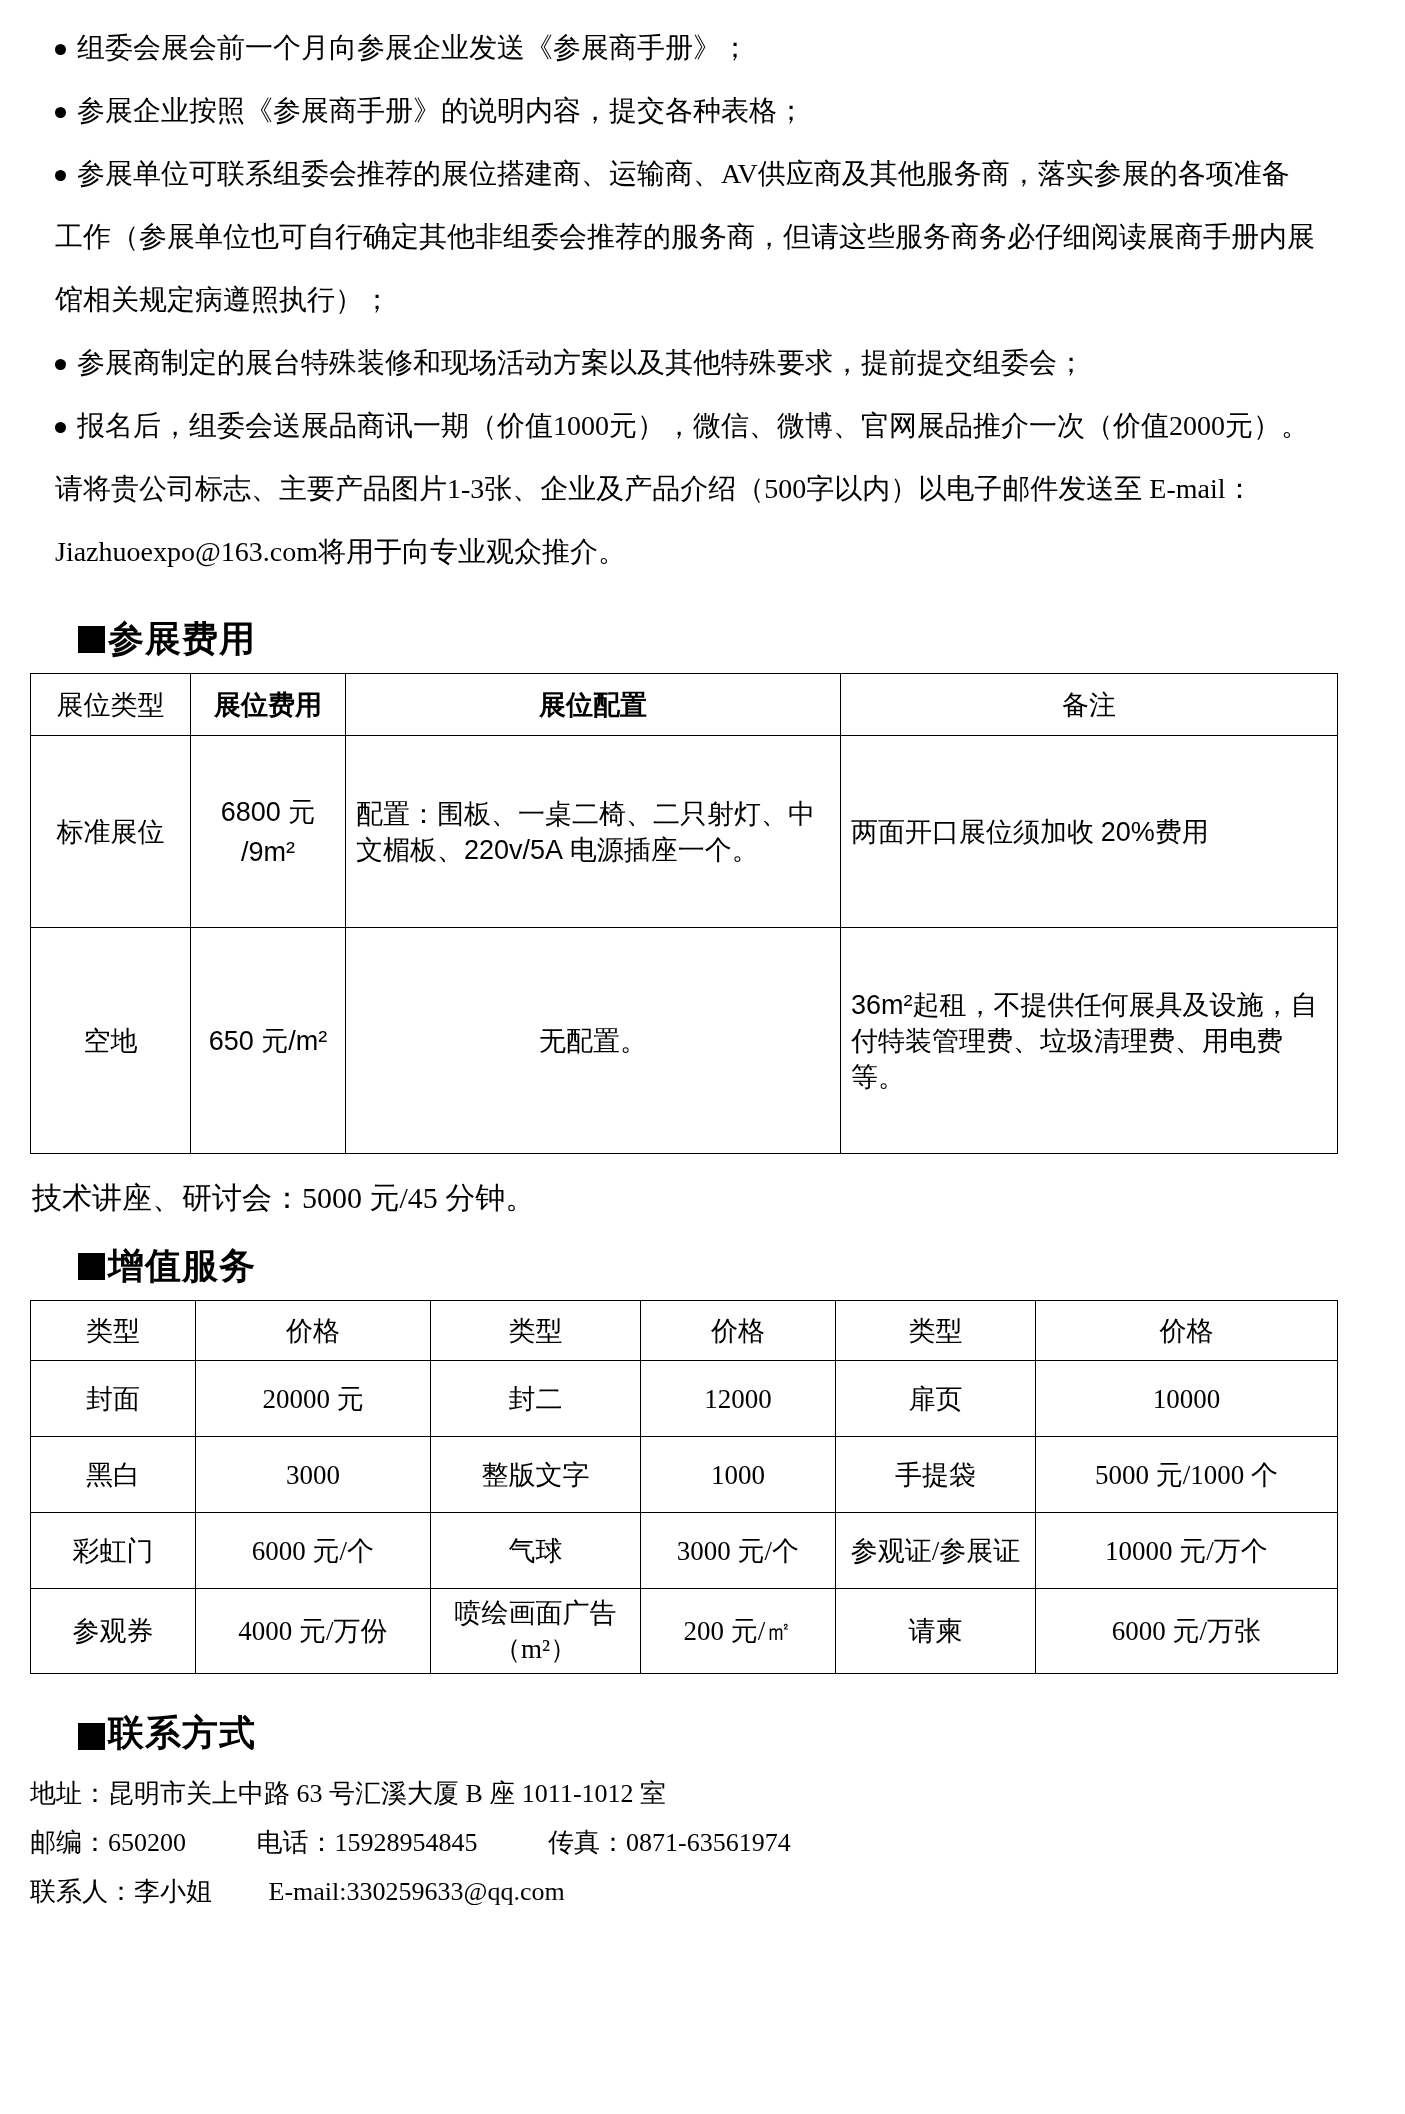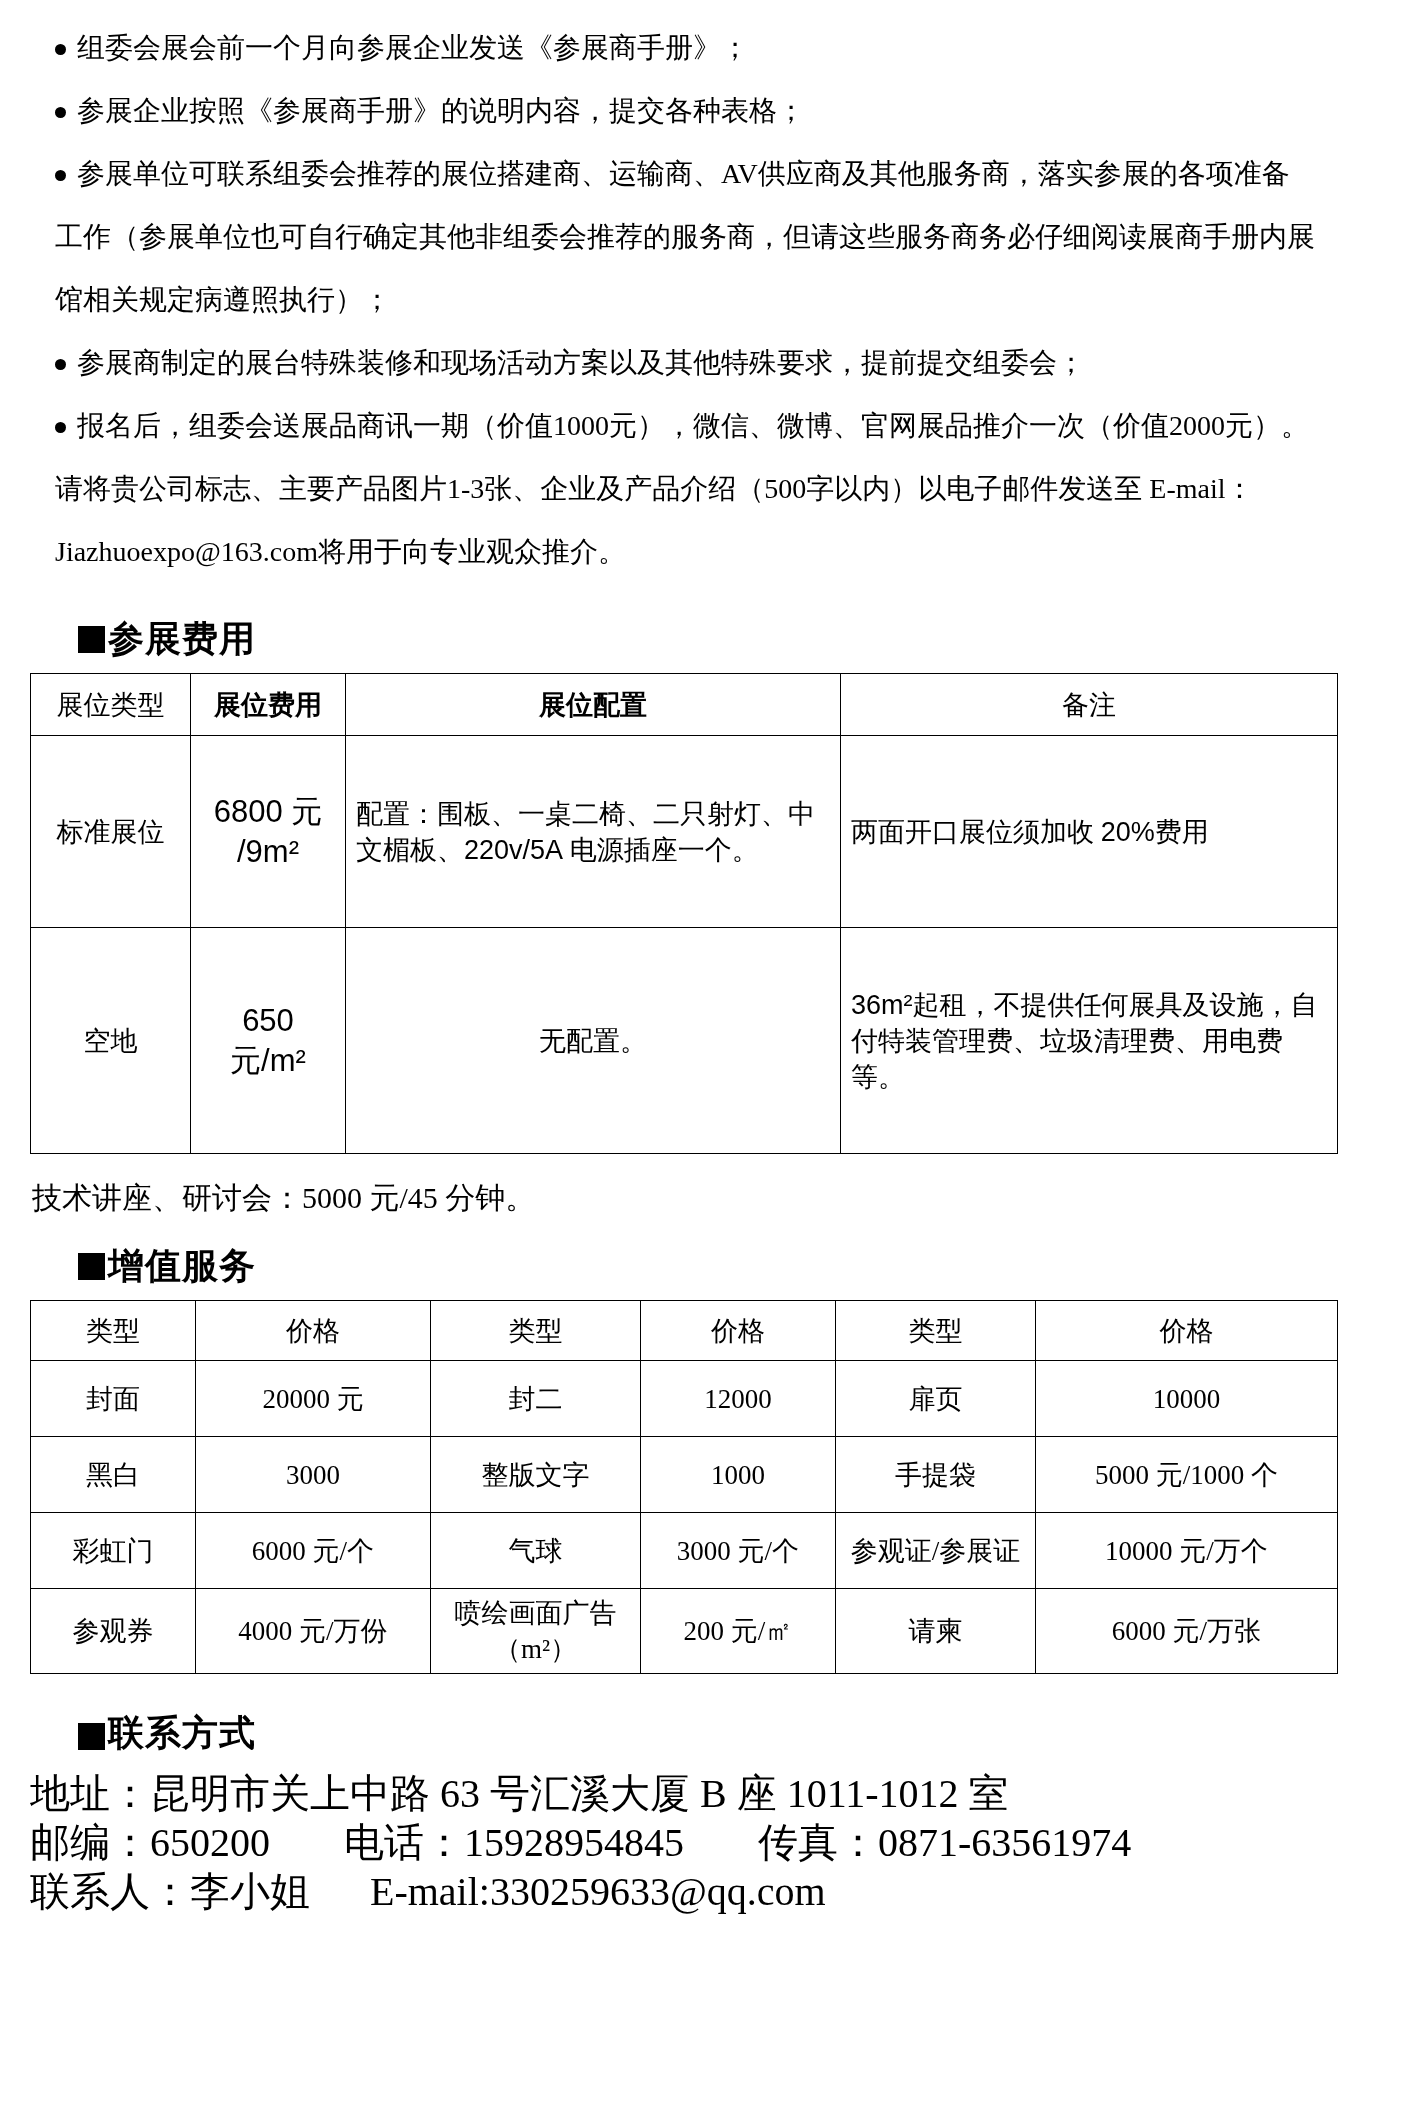--- a/index.html
+++ b/index.html
@@ -19,31 +19,31 @@
   
   table { border-collapse:collapse; table-layout:fixed; width:1307px;border-radius:8px; }
   th,td { border:1px solid #000; font-size:27px; padding:6px 10px; text-align:center; vertical-align:middle; }
   th { font-weight:normal; }
   th.bold { font-weight:bold; font-family:"Liberation Sans", sans-serif; }
   .fee-table th { height:62px; }
   .fee-table tr.r1 td { height:192px; }
   .fee-table tr.r2 td { height:226px; }
   td.left { text-align:left; }
   .sans { font-family:"Liberation Sans", sans-serif; }
-  .price { font-family:"Liberation Sans", sans-serif; font-size:31px; line-height:40px; }
+  .price { font-family:"Liberation Sans", sans-serif; font-size:27px; line-height:40px; }
 
   .note { font-size:30px; line-height:40px; margin:24px 0 0 2px; }
 
   .svc-table { margin-top:4px; }
   .svc-table th { height:60px; font-family:"Liberation Sans", sans-serif; }
   .svc-table td { height:76px; white-space:pre-line; line-height:36px; }
 
   
   .contact { margin-top:6px; }
-  .contact-line { font-size:40px; line-height:49px; }
+  .contact-line { font-size:26px; line-height:49px; }
   .contact-line .seg { display:inline-block; margin-right:64px; }
   .contact-line .seg:last-child { margin-right:0; }
 </style>
 </head>
 <body>
 
 <div class="page">
 
   <div>
     <div class="b-line"><span class="dot"></span><span>组委会展会前一个月向参展企业发送《参展商手册》；</span></div>

